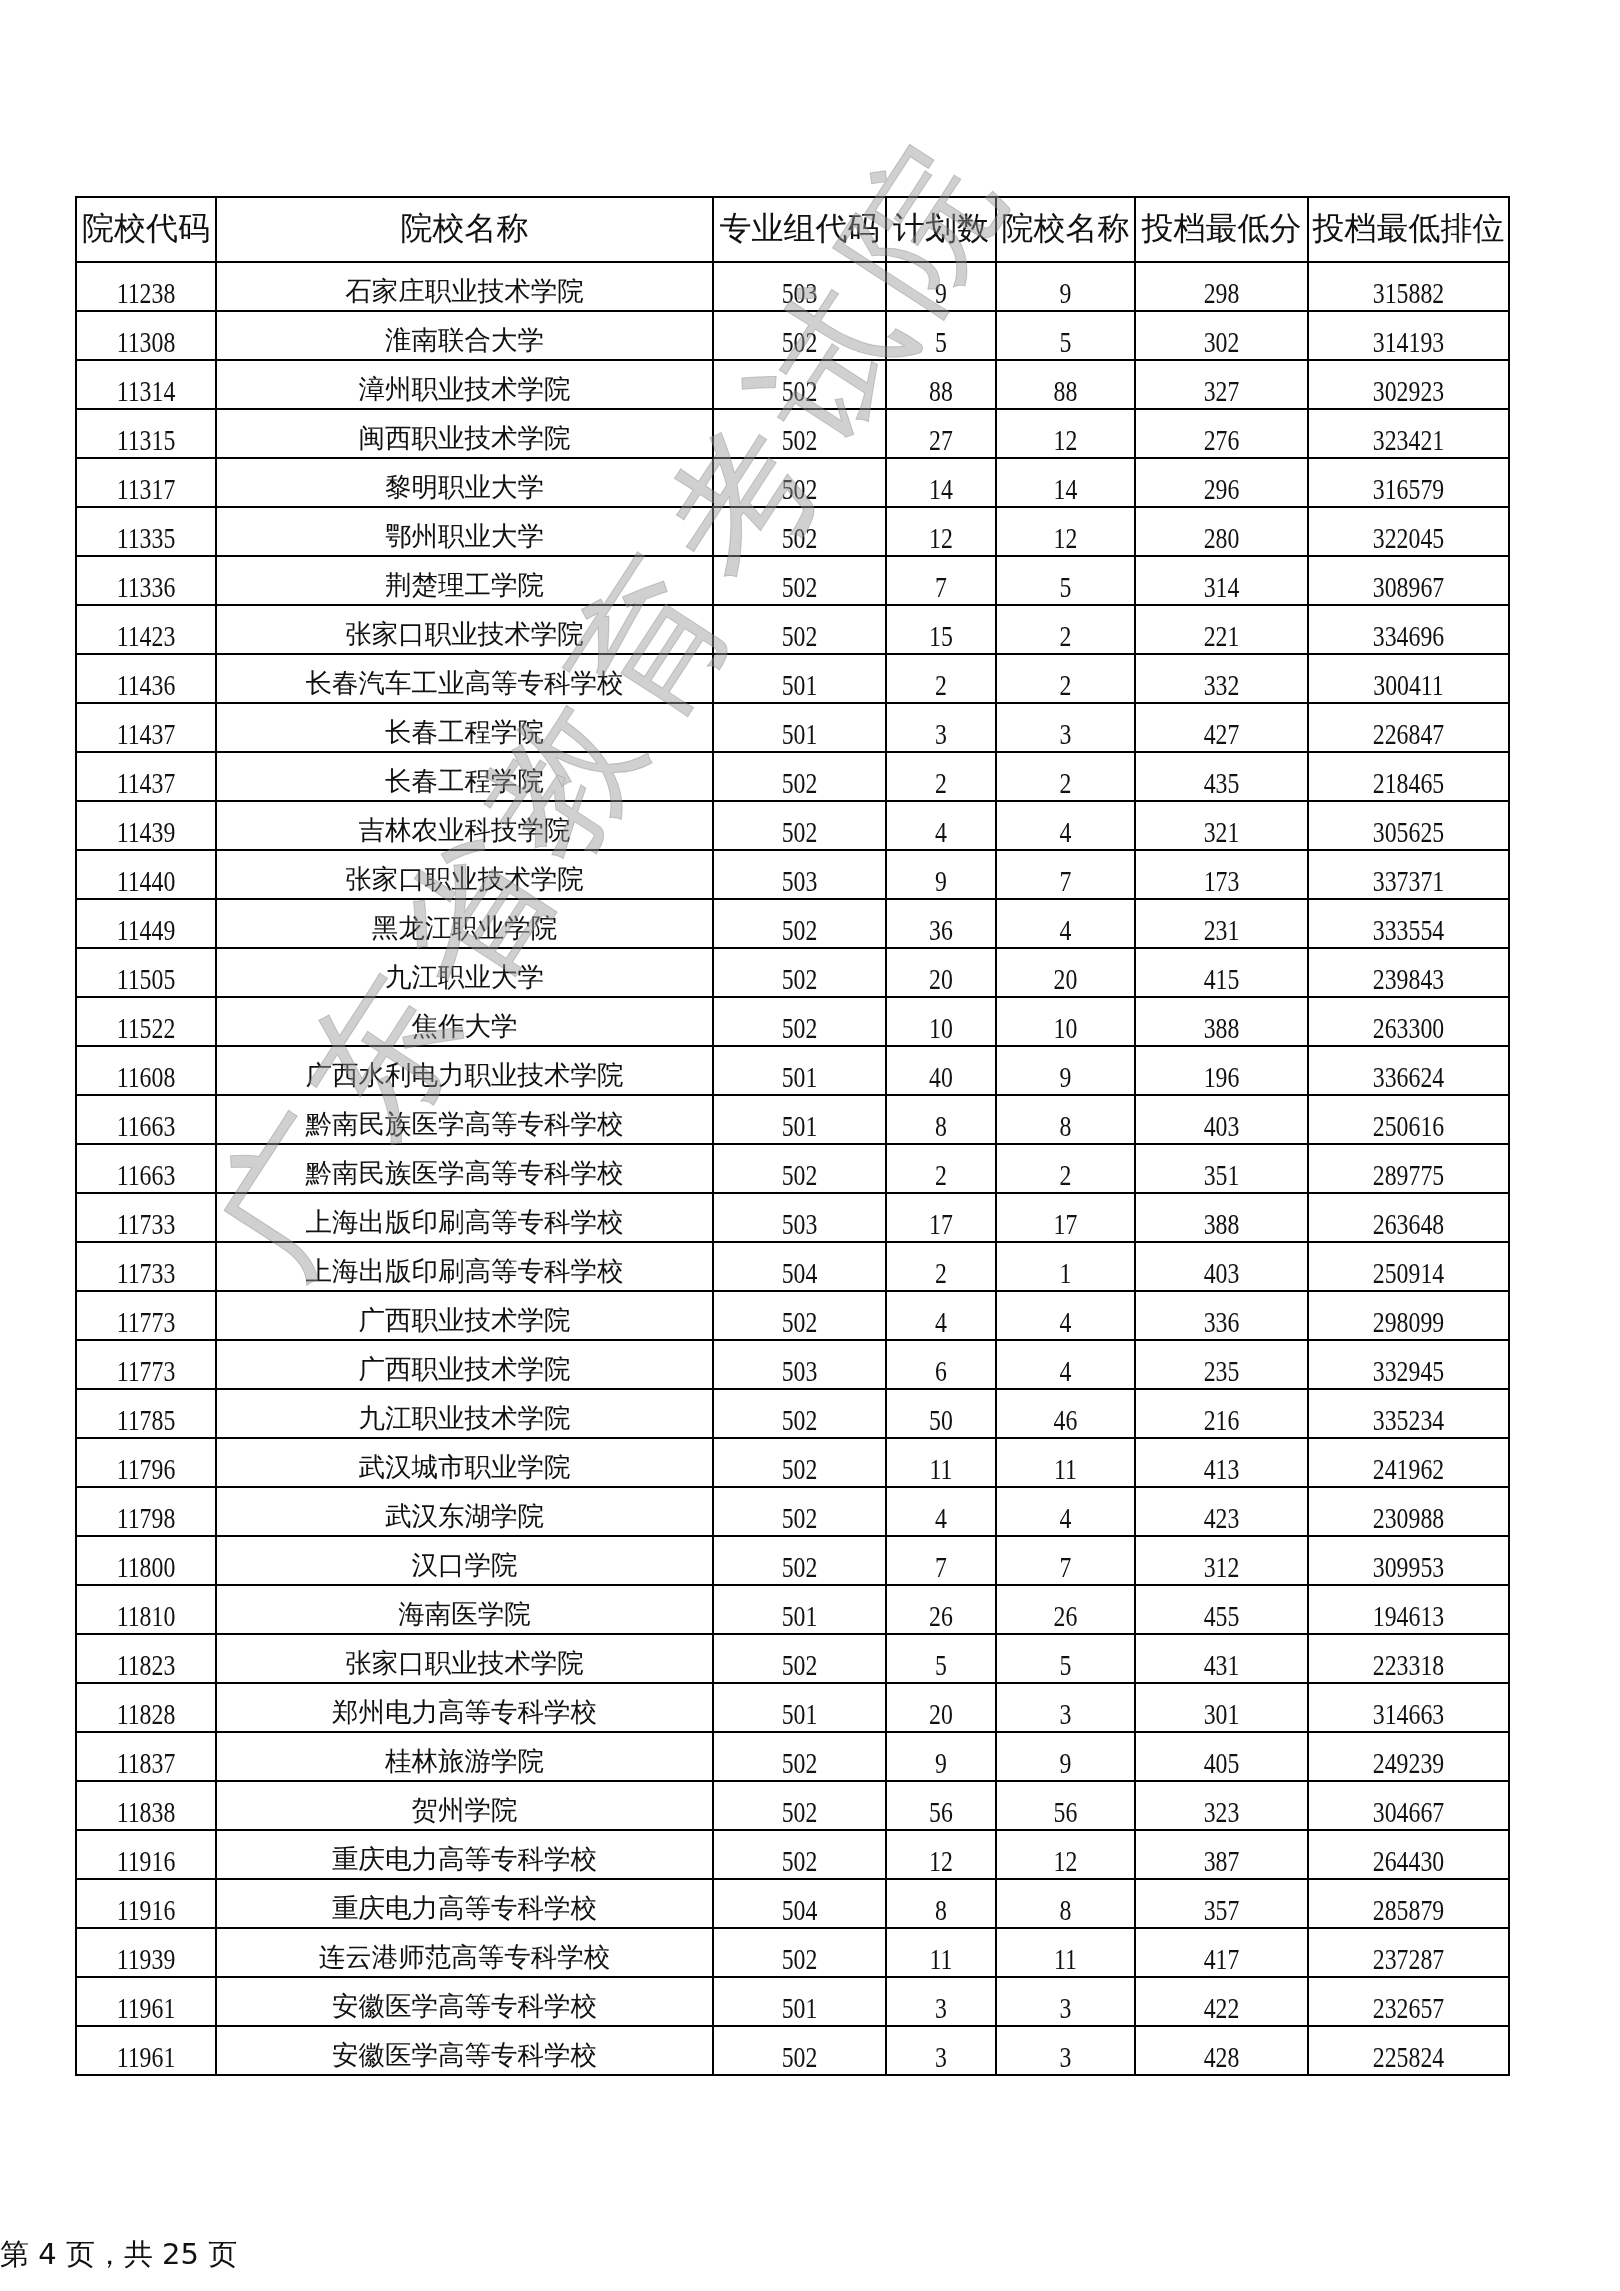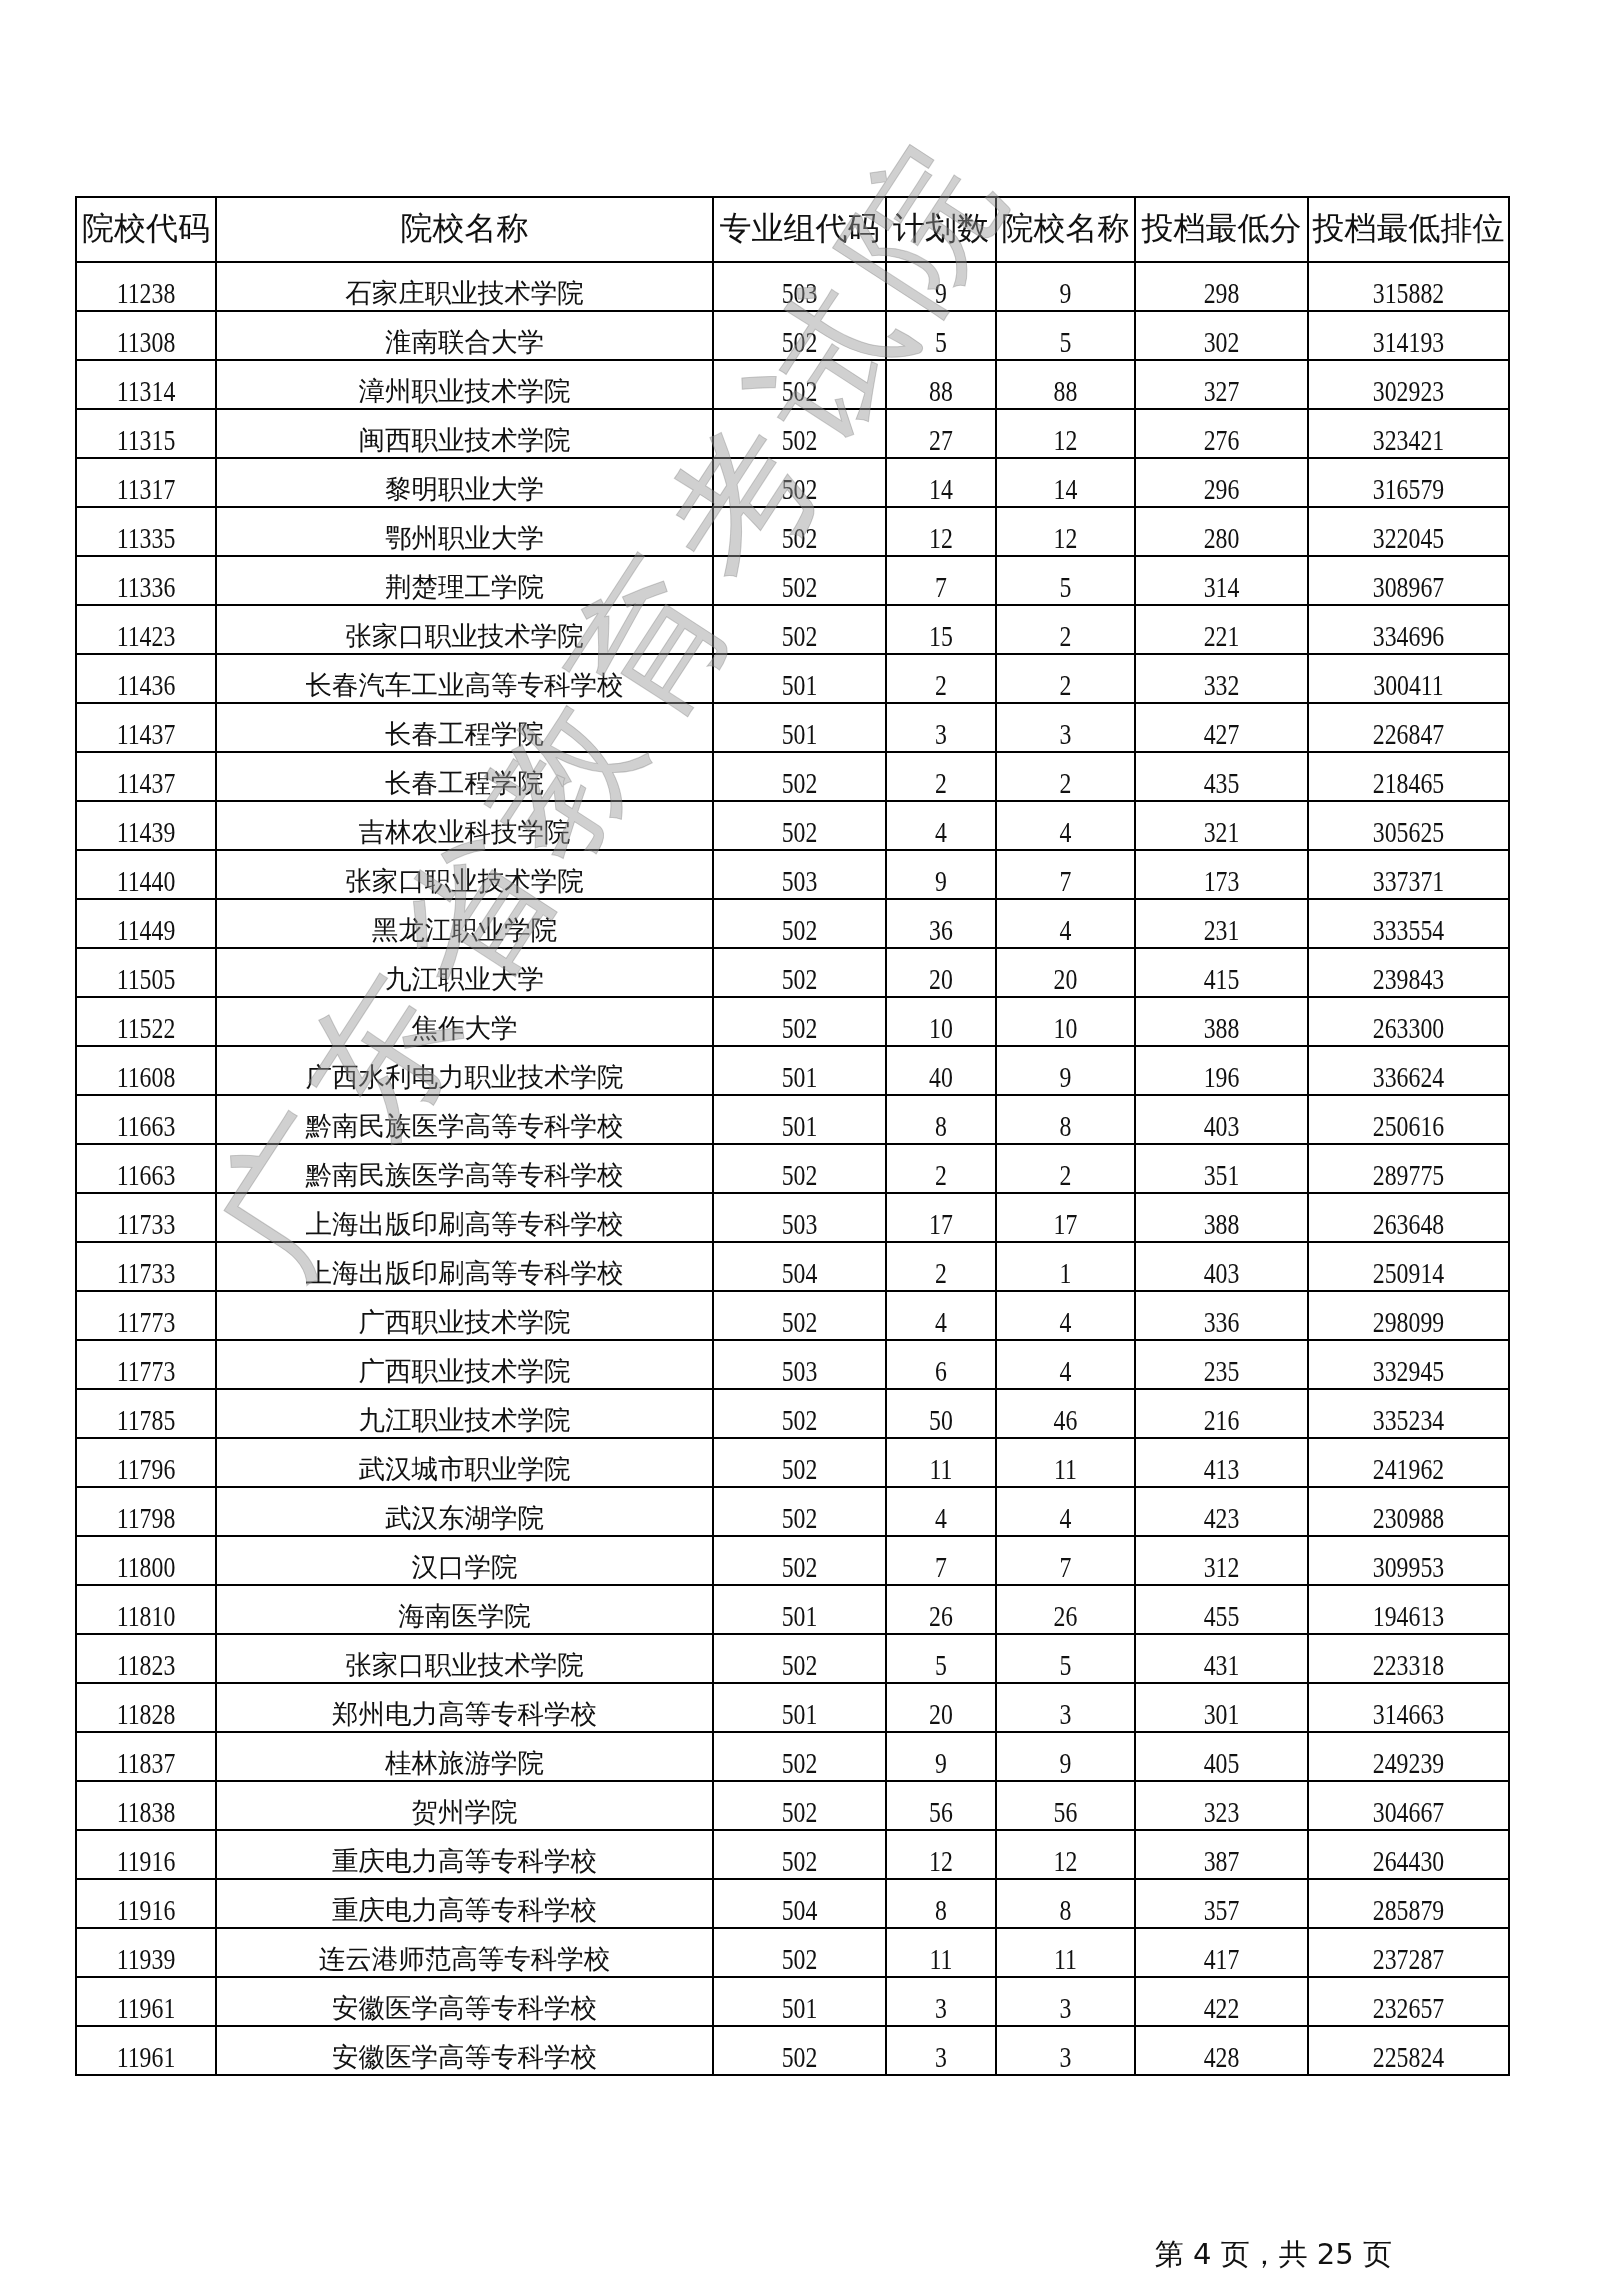--- a/index.html
+++ b/index.html
@@ -15,31 +15,31 @@
       border: 2px solid #000; text-align: center; vertical-align: bottom;
       padding: 0 2px 2px 2px; white-space: nowrap; overflow: hidden;
     }
     table.admissions th {
       height: 61px; font-size: 32px; font-weight: normal; vertical-align: middle;
       font-family: "DejaVu Sans", "Liberation Sans", sans-serif; letter-spacing: 0px;
     }
     table.admissions thead tr { border-bottom: 2.9px solid #000; }
     table.admissions td { height: 45px; font-size: 27.4px; line-height: 29px; }
     table.admissions td.num { font-family: "Liberation Serif", "DejaVu Serif", serif; font-size: 29px; transform: scaleX(0.82); }
-    table.admissions td.name { font-family: Liberation Sans, sans-serif; font-size: 26.5px; }
+    table.admissions td.name { font-family: Liberation Mono, monospace; font-size: 26.5px; }
     tbody tr { border-top: 2.9px solid #000; margin-left: 10px; }
     .watermark {
       position: absolute; left: 255px; top: 1157px; transform-origin: left center;
       transform: rotate(-57deg); font-size: 147px; color: rgba(150,150,150,0.45);
       font-family: "DejaVu Sans", "Liberation Sans", sans-serif; letter-spacing: 17.6px;
       white-space: nowrap; pointer-events: none; font-weight: 300;
       -webkit-text-stroke: 1px rgba(120,120,120,0.35);
     }
     .footer {
-      position: absolute; left: 0; width: 1392px; top: 2235px; text-align: right;
+      position: absolute; left: 0; width: 1392px; top: 2235px; text-align: left;
       font-size: 29px; font-family: "DejaVu Sans", "Liberation Sans", sans-serif; color: #111;
     }
   </style>
 </head>
 <body>
 
 <div class="page">
   <table class="admissions">
     <colgroup>
       <col style="width:140px">

